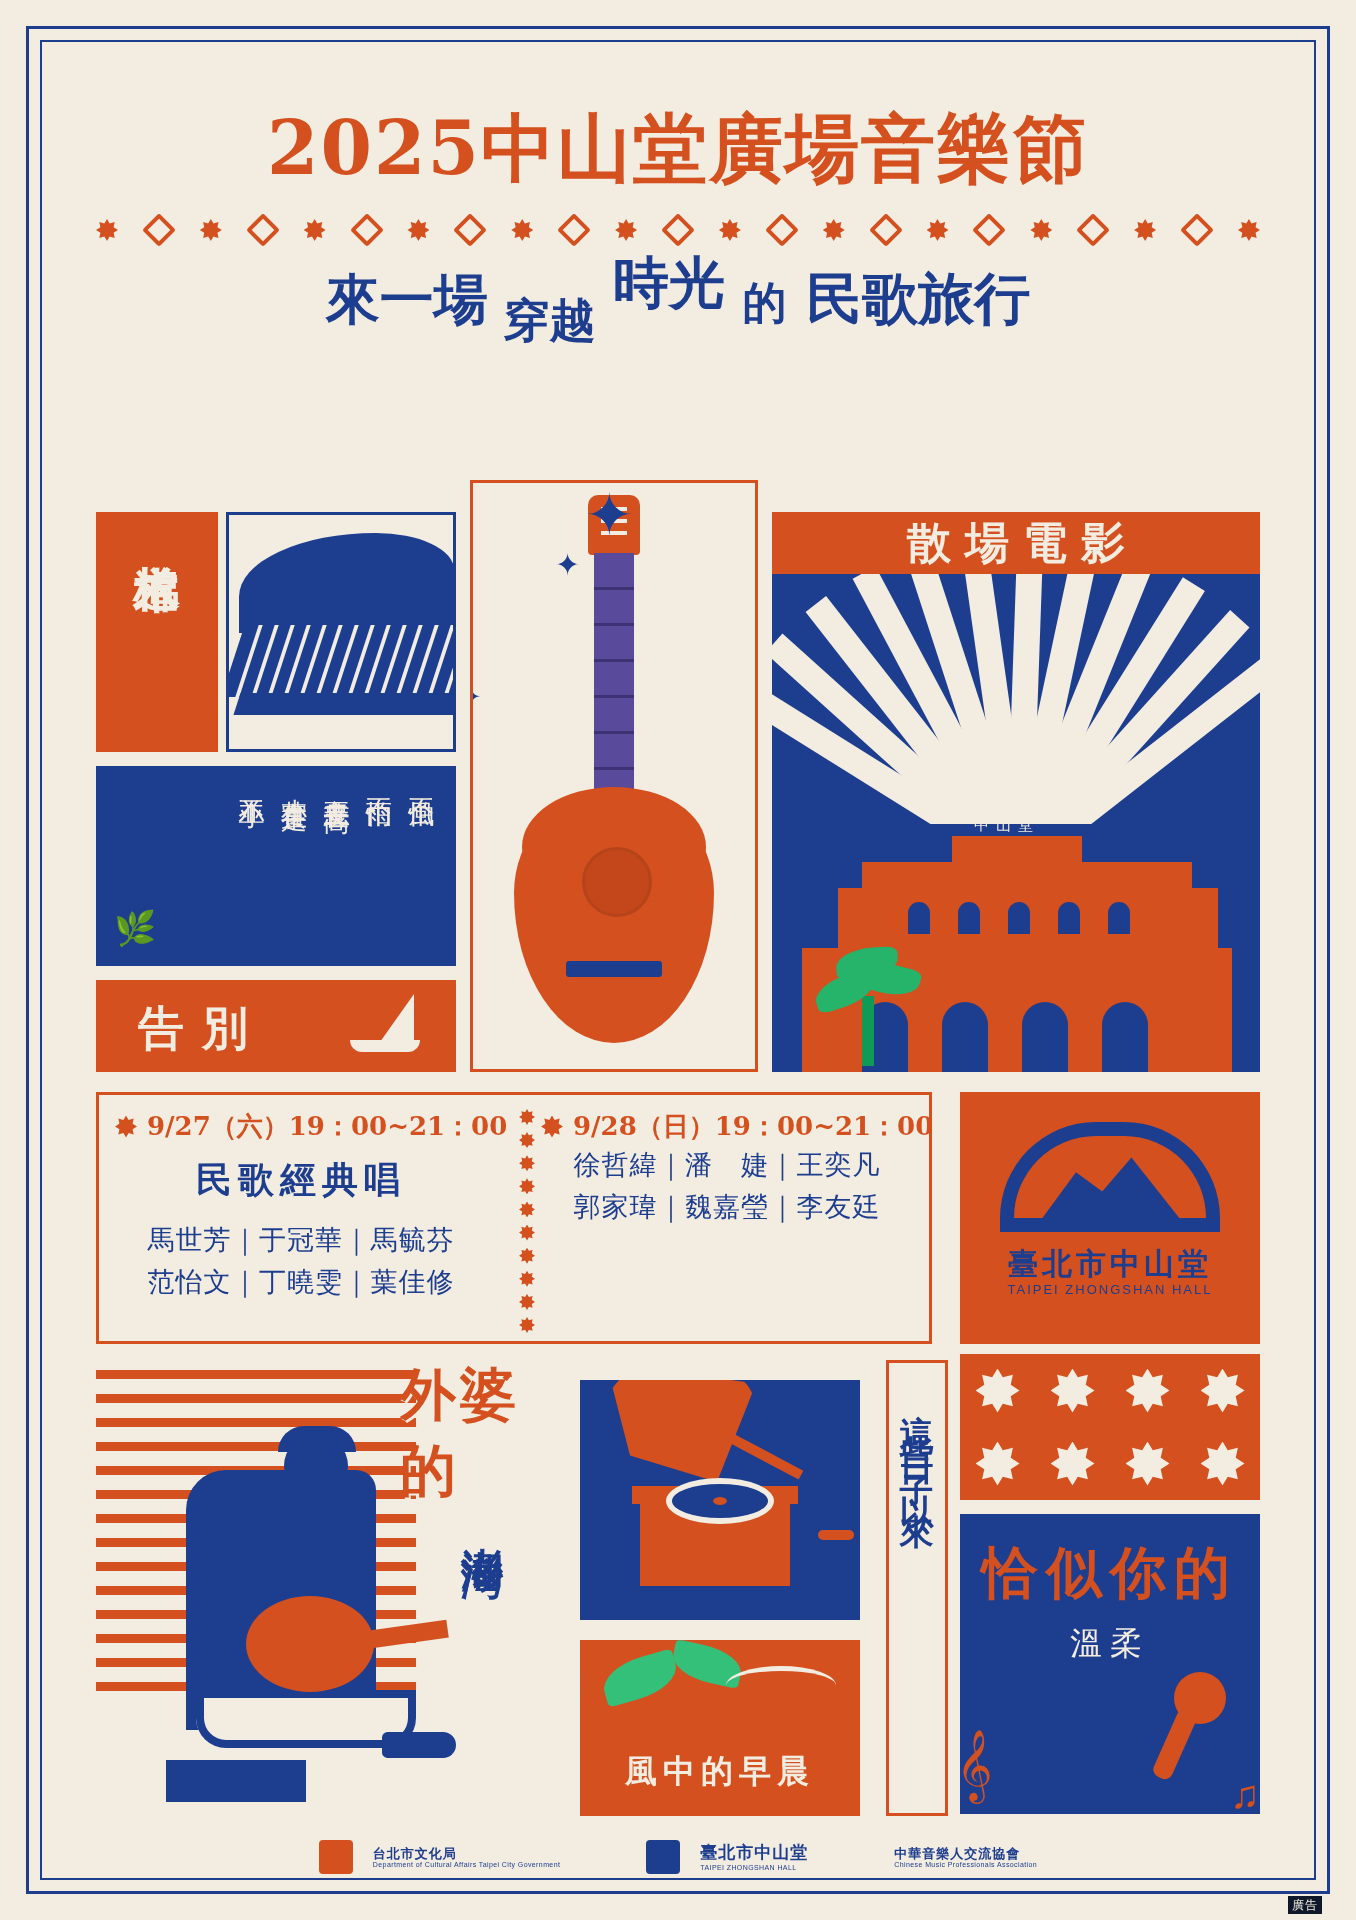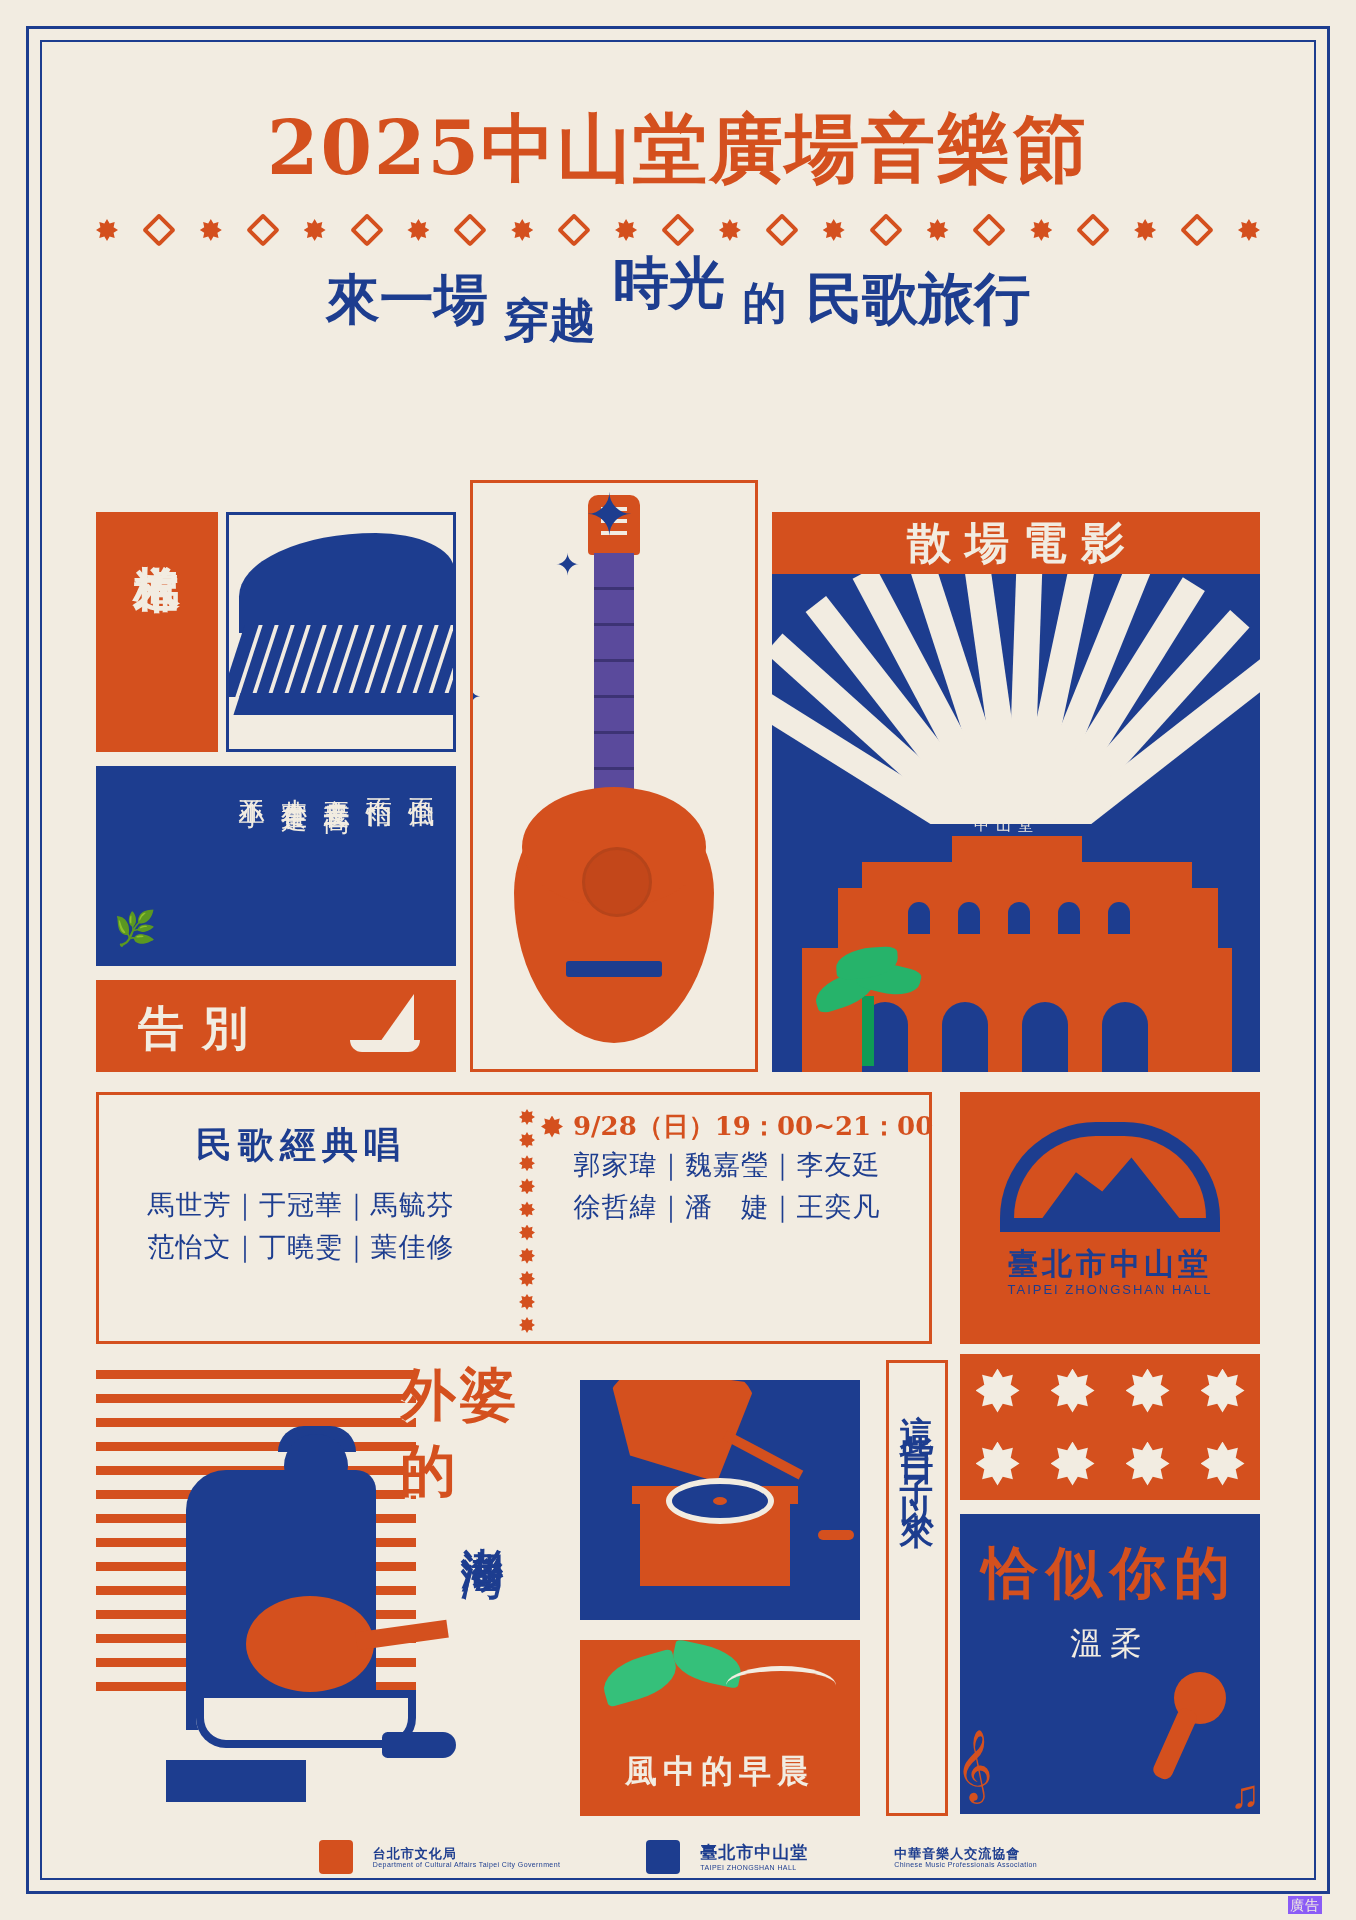--- a/index.html
+++ b/index.html
@@ -288,22 +288,22 @@
     position:absolute;left:0;right:0;bottom:32px;height:62px;
     display:flex;align-items:center;justify-content:center;gap:86px;
   }
   .logo{display:flex;align-items:center;gap:20px;}
   .logo .mark{width:34px;height:34px;background:#d4501e;border-radius:4px;position:relative;flex:0 0 auto;}
   .logo .mark.blue{background:#1d3d8f;}
   .logo .txt b{display:block;color:#1d3d8f;font-size:13px;font-weight:bold;letter-spacing:1px;line-height:1.2;}
   .logo .txt span{display:block;color:#1d3d8f;font-size:7px;letter-spacing:.4px;}
   .logo.big .txt b{font-size:17px;}
   .adbadge{
-    position:absolute;right:34px;bottom:6px;width:34px;height:18px;background:#8b5cf6;
-    color:#f2ece1;font-size:14px;text-align:center;line-height:18px;letter-spacing:1px;
+    position:absolute;right:34px;bottom:6px;width:34px;height:18px;background:#0f172a;
+    color:#f2ece1;font-size:12px;text-align:center;line-height:18px;letter-spacing:1px;
   }
 </style>
 </head>
 <body>
 
 <div class="poster">
   <div class="frame-outer"></div>
   <div class="frame-inner"></div>
 
   <div class="title">2025中山堂廣場音樂節</div>
@@ -448,20 +448,24 @@
   <div class="cell c-goodbye">
     <div class="t">告別</div>
     <div class="boat">
       <div class="sail"></div>
         <div class="hull"></div>
     </div>
   </div>
 
   <div class="program">
     <div class="prog-col prog-left">
+      <div class="prog-date">
+        <span class="flower"></span>
+        <span>9/27（六）19：00~21：00</span>
+      </div>
       <div class="prog-name">民歌經典唱</div>
       <div class="prog-artists">馬世芳｜于冠華｜馬毓芬</div>
       <div class="prog-artists">范怡文｜丁曉雯｜葉佳修</div>
     </div>
 
     <div class="divider">
       <i></i>
         <i></i>
         <i></i>
         <i></i>
@@ -471,22 +475,22 @@
         <i></i>
         <i></i>
         <i></i>
     </div>
 
     <div class="prog-col prog-right">
       <div class="prog-date">
         <span class="flower"></span>
         <span>9/28（日）19：00~21：00</span>
       </div>
+      <div class="prog-artists">徐哲緯｜潘　婕｜王奕凡</div>
       <div class="prog-artists">郭家瑋｜魏嘉瑩｜李友廷</div>
-      <div class="prog-artists">徐哲緯｜潘　婕｜王奕凡</div>
     </div>
   </div>
 
   <div class="cell c-hall-logo">
     <div class="arch"></div>
     <div class="mount"></div>
     <div class="bar"></div>
     <div class="cn">臺北市中山堂</div>
     <div class="en">TAIPEI ZHONGSHAN HALL</div>
   </div>

